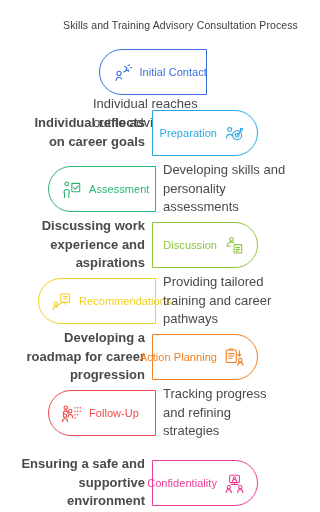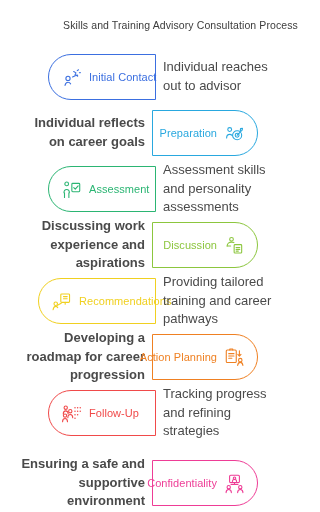--- a/index.html
+++ b/index.html
@@ -93,21 +93,21 @@
     font-weight: bold;
   }
   .spacer { flex: none; }
 </style>
 </head>
 <body>
 
 <div id="page-title">Skills and Training Advisory Consultation Process</div>
 
 <div id="steps-container">
-    <div class="step left" style="top: 49px; --c: #3b6fe0;">
+    <div class="step left" style="top: 49px; flex-direction: column; --c: #3b6fe0;">
       <div class="spacer" style="width: 48px;"></div>
       <div class="pill left" style="color: rgb(59, 111, 224); width: 108px;">
         <span class="pill-icon">
           <svg viewBox="0 0 24 24" fill="none" stroke="currentColor" stroke-width="1.25" stroke-linecap="round" stroke-linejoin="round">
             <circle cx="8" cy="13" r="2.4"></circle>
             <path d="M4.6 21c.4-2.3 1.8-3.6 3.4-3.6 1.2 0 2.3.7 3 1.9"></path>
             <path d="M14.5 5.2l2.6 1.5-1.1 2.4 3.2 1.1"></path>
             <path d="M13.2 11.4l3.1-1.4"></path>
             <path d="M18.6 4.1l1.4-.9M21 6.6l1.1-.2M18.3 8.9l.6 1.3"></path>
           </svg>
@@ -139,21 +139,21 @@
         <span class="pill-icon">
           <svg viewBox="0 0 24 24" fill="none" stroke="currentColor" stroke-width="1.25" stroke-linecap="round" stroke-linejoin="round">
             <circle cx="6.5" cy="5.6" r="2.1"></circle>
             <path d="M4 21v-5.2M9 21v-5.2M3.4 15.8c0-2.3 1.4-3.8 3.1-3.8s3.1 1.5 3.1 3.8"></path>
             <rect x="12.4" y="5" width="9" height="9.5" rx="1"></rect>
             <path d="M14.6 9.8l1.7 1.8 3.3-3.8"></path>
           </svg>
         </span>
         <span class="pill-label">Assessment</span>
       </div>
-      <div class="desc to-right">Assessment skills and personality assessments</div>
+      <div class="desc to-right">Developing skills and personality assessments</div>
     </div>
     <div class="step right" style="top: 217px; --c: #8cc63e;">
       <div class="spacer" style="width: 18px;"></div>
       <div class="desc to-left" style="width: 127px;">Discussing work experience and aspirations</div>
       <div class="pill right" style="color: rgb(140, 198, 62); width: 106px;">
         <span class="pill-label">Discussion</span>
         <span class="pill-icon">
           <svg viewBox="0 0 24 24" fill="none" stroke="currentColor" stroke-width="1.25" stroke-linecap="round" stroke-linejoin="round">
             <circle cx="8.6" cy="4.9" r="2.1"></circle>
             <path d="M3.6 12.6c0-2.6 2.2-4.5 5-4.5 1 0 1.9.2 2.7.6"></path>

